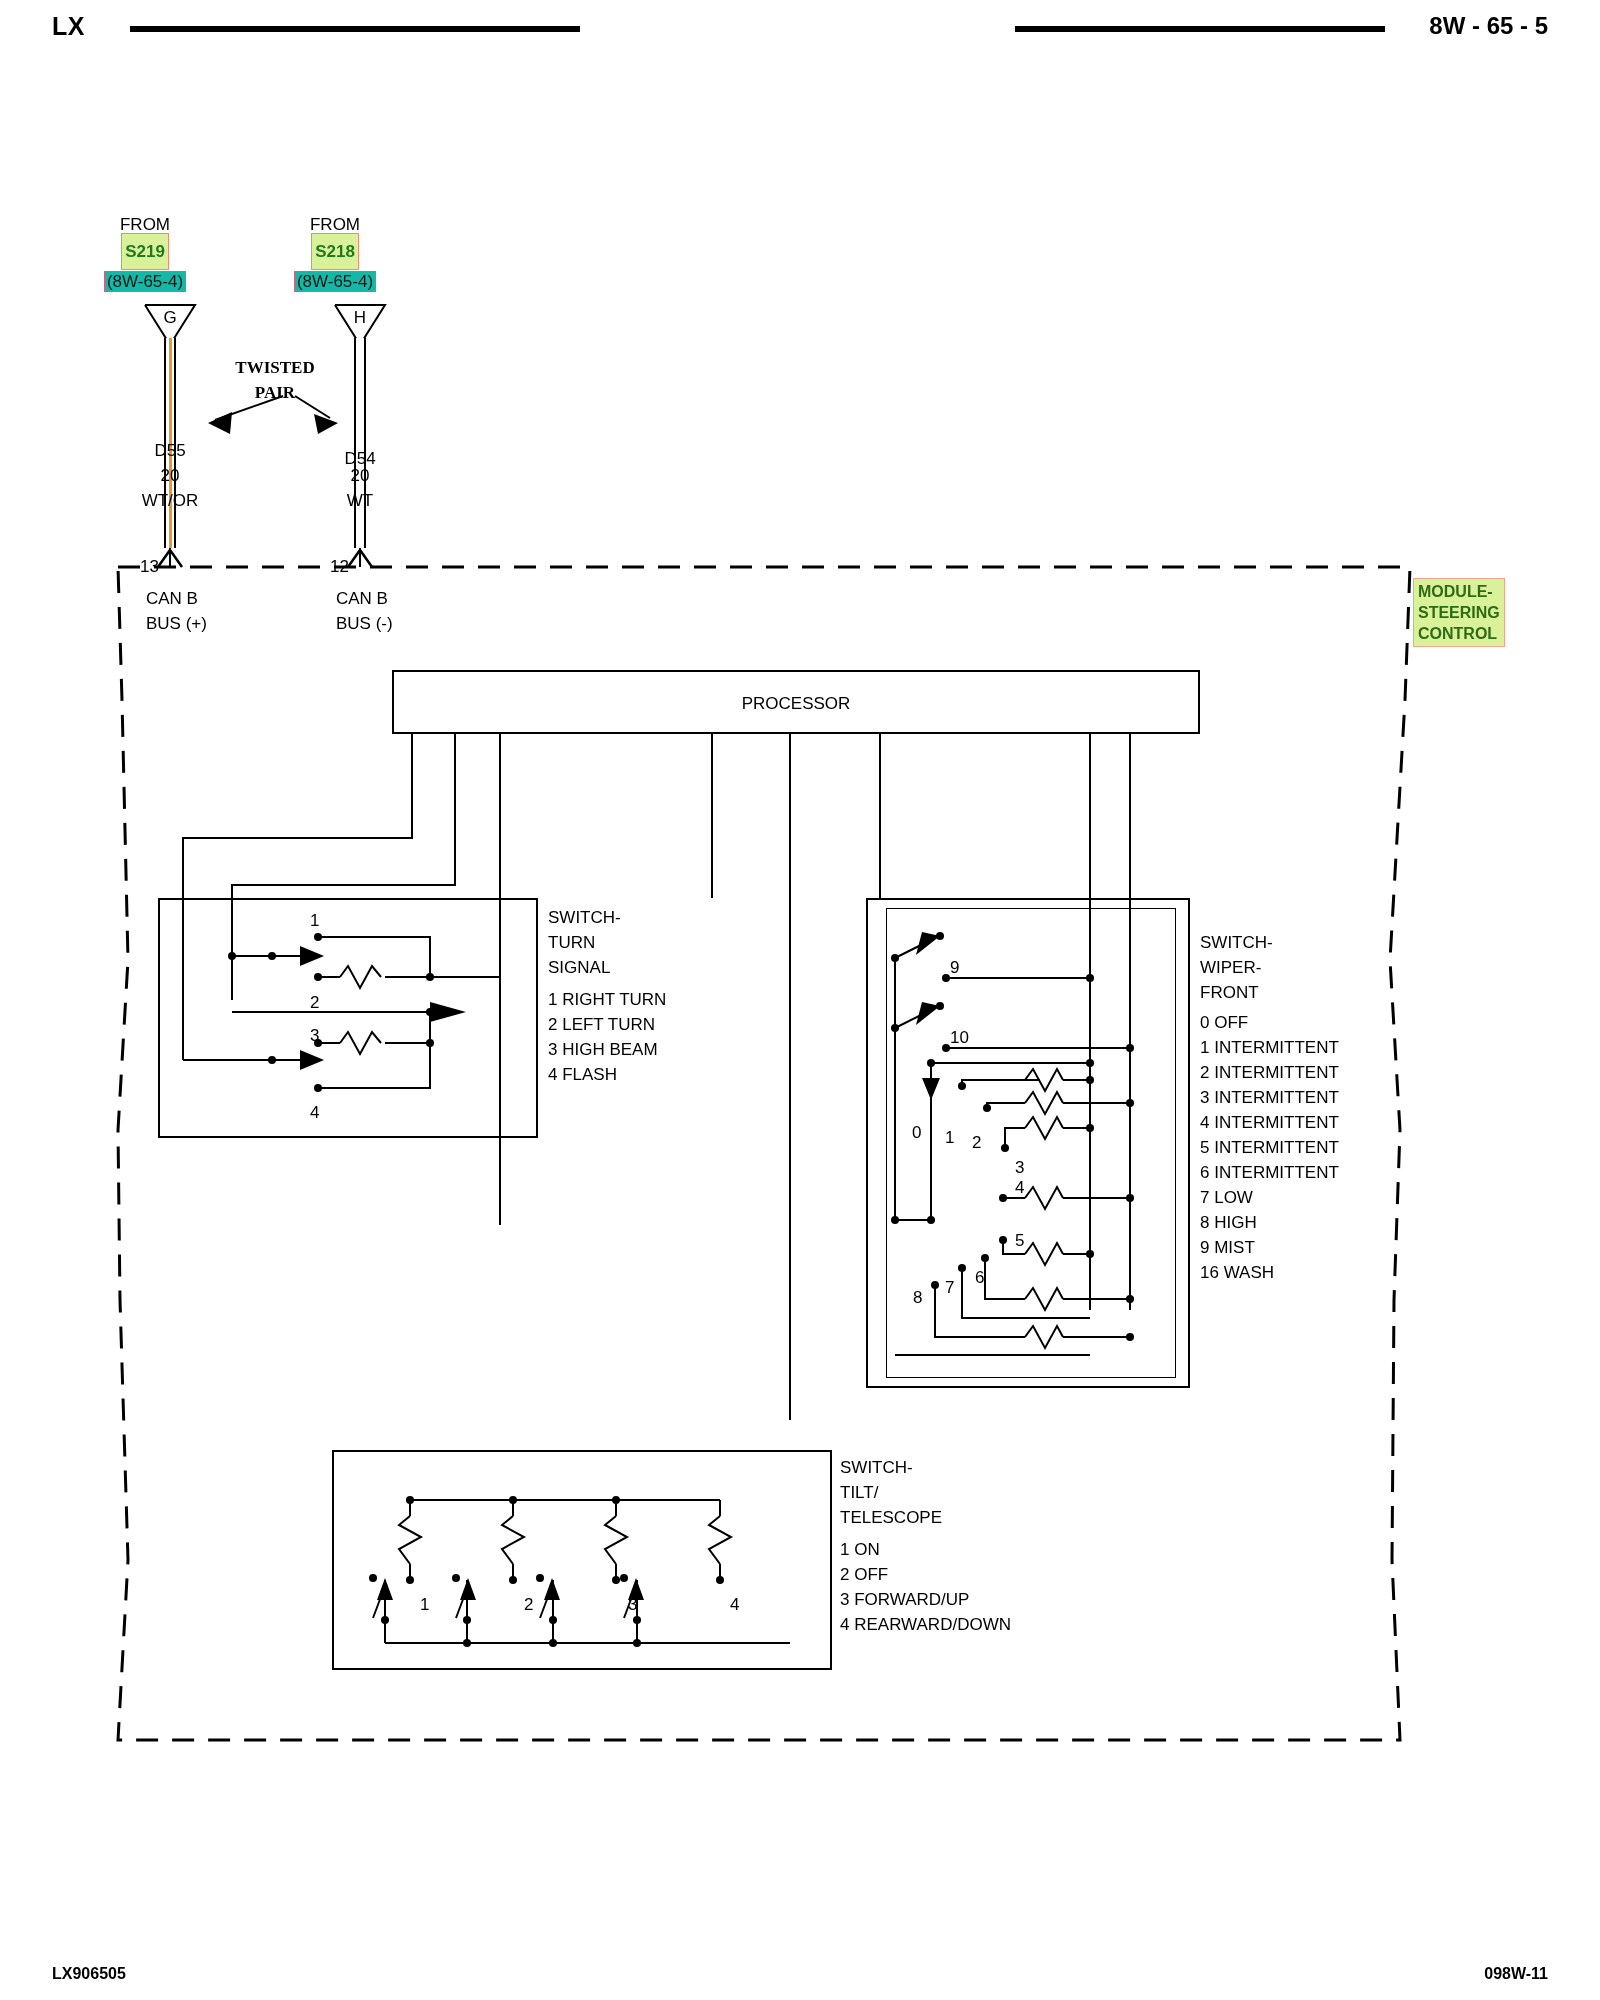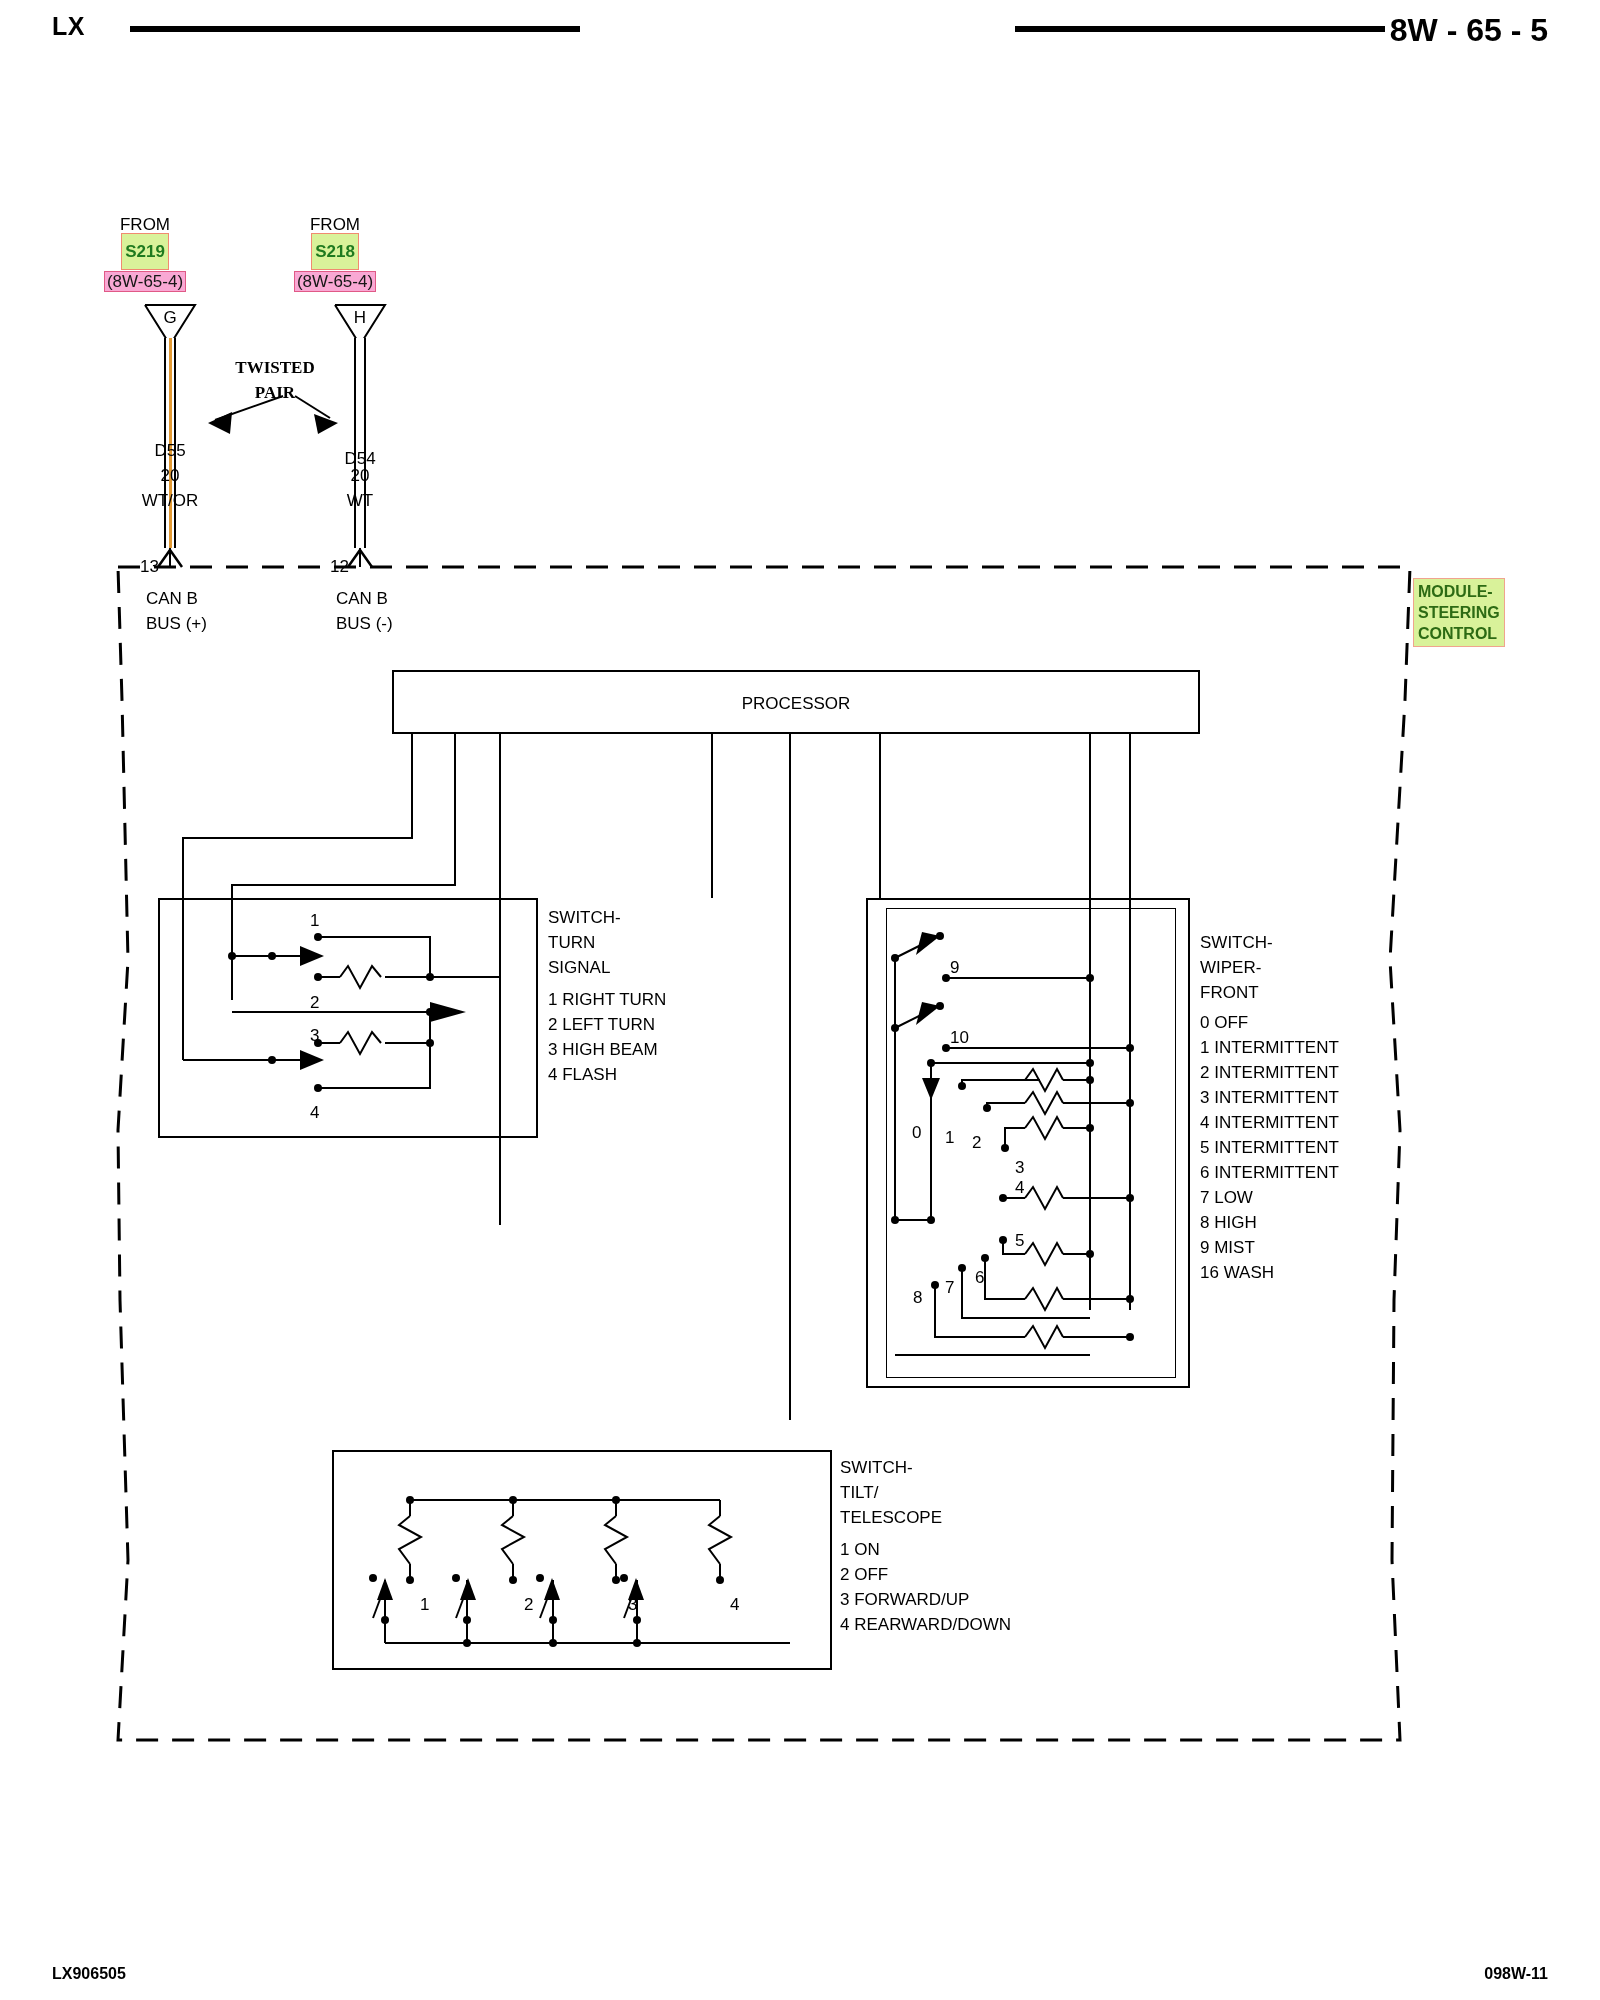--- a/index.html
+++ b/index.html
@@ -6,34 +6,34 @@
   body{width:1600px;height:2000px;position:relative;
        font-family:"Liberation Sans","DejaVu Sans",sans-serif;color:#000;}
 
   
   #header{position:absolute;left:0;top:0;width:1600px;height:56px;}
   #hdr-lx{position:absolute;left:52px;top:12px;font-size:25px;font-weight:bold;letter-spacing:.5px;}
   #hdr-rule-left{position:absolute;left:130px;top:26px;width:450px;height:6px;background:#000;}
   #hdr-title{position:absolute;left:0;top:12px;width:1600px;text-align:center;
              font-size:24px;font-weight:bold;letter-spacing:.2px;}
   #hdr-rule-right{position:absolute;left:1015px;top:26px;width:370px;height:6px;background:#000;}
-  #hdr-page{position:absolute;right:52px;top:12px;font-size:32px;font-weight:bold;}
+  #hdr-page{position:absolute;right:52px;top:12px;font-size:24px;font-weight:bold;}
 
   
   #foot-left{position:absolute;left:52px;top:1965px;font-size:16px;font-weight:bold;}
   #foot-right{position:absolute;right:52px;top:1965px;font-size:16px;font-weight:bold;}
 
   
   .txt{position:absolute;font-size:17px;line-height:25px;white-space:pre;}
   .txt-c{position:absolute;font-size:17px;line-height:25px;text-align:center;white-space:pre;}
   .bold{font-weight:bold;font-family:Liberation Serif, serif;}
 
   .hl-green{background:#d9f29a;color:#1f7a1f;font-weight:bold;font-size:17px;
             border:1px solid #f08a70;padding:8px 3px;}
-  .hl-purple{background:#f9a8d4;color:#171717;font-weight:normal;font-size:17px;
+  .hl-purple{background:#14b8a6;color:#171717;font-weight:normal;font-size:17px;
              border:1px solid #e05a86;padding:0 2px;}
   .hl-module{position:absolute;background:#d9f29a;color:#2d6b14;font-weight:bold;
              font-size:16px;line-height:21px;border:1px solid #f0a48e;
              padding:2px 4px;white-space:pre;}
   .box{position:absolute;border:2px solid #000;box-sizing:border-box;}
 
   
   .wire-wtor{position:absolute;width:12px;background:
       linear-gradient(to right,#000 0 2px,#fff 2px 5px,#e39a33 5px 8px,#fff 8px 10px,#000 10px 12px);}
   .wire-wt{position:absolute;width:12px;background:

